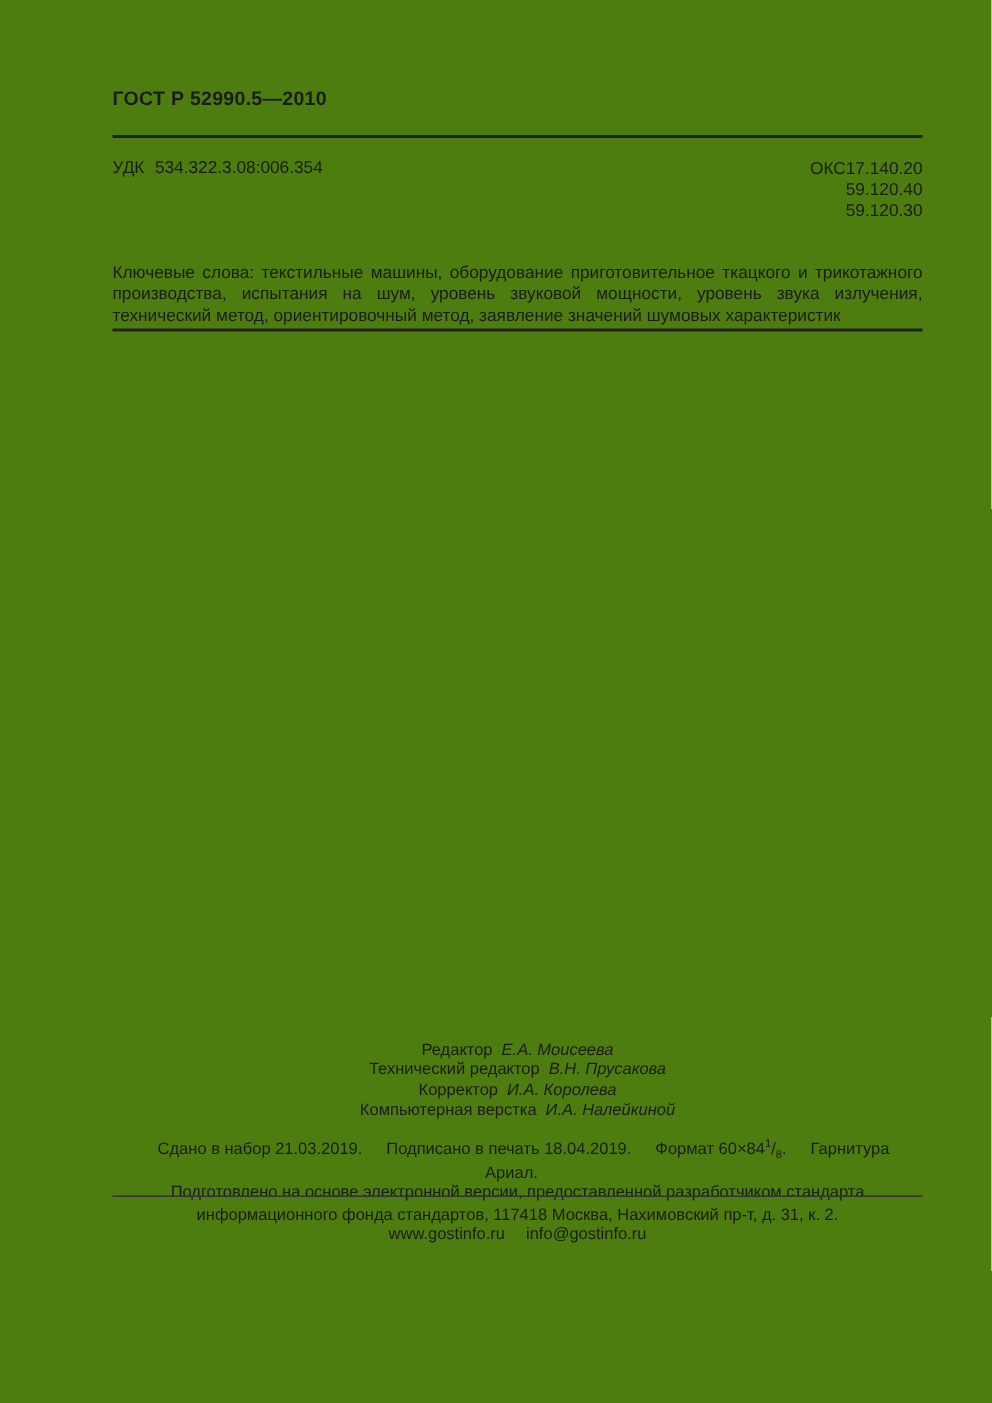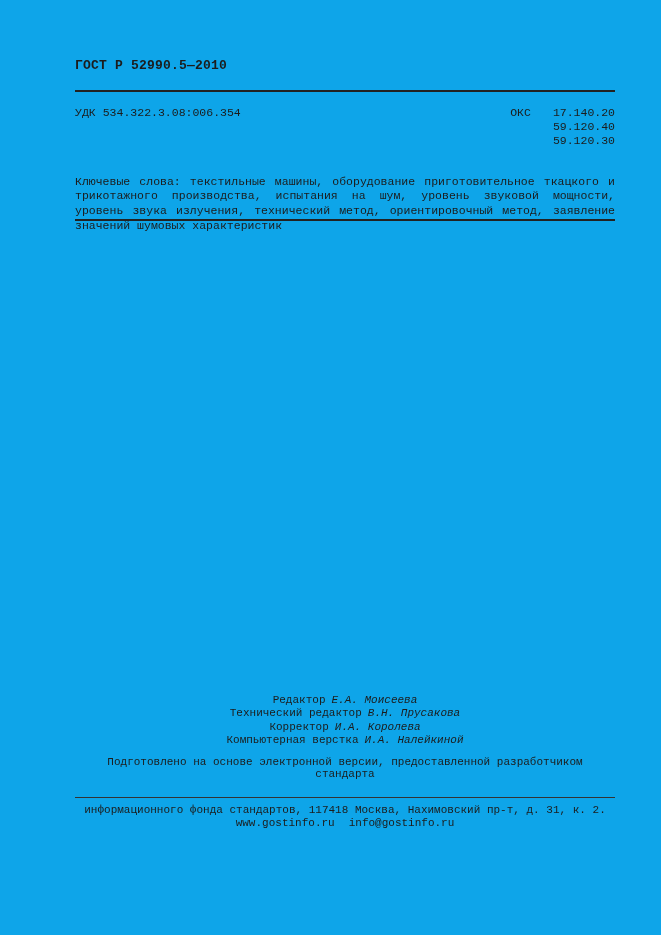--- a/index.html
+++ b/index.html
@@ -1,21 +1,21 @@
 <!DOCTYPE html>
 <html><head>
 <meta charset="utf-8">
 <style>
   html, body { margin: 0; padding: 0; background: #ffffff; }
   .page {
     position: relative;
     width: 661px;
     height: 935px;
-    background: #0ea5e9;
-    font-family: Liberation Mono, monospace;
+    background: #4d7c0f;
+    font-family: Liberation Sans, sans-serif;
     color: #1c1c1c;
     overflow: hidden;
   }
   .title {
     position: absolute;
     left: 75px;
     top: 58px;
     font-size: 13px;
     font-weight: 700;
     letter-spacing: 0.2px;
@@ -36,21 +36,21 @@
   }
   .udk .val { margin-left: 7px; }
   .oks {
     position: absolute;
     right: 46px;
     top: 106px;
     font-size: 11.5px;
     text-align: right;
     line-height: 14px;
   }
-  .oks .code0 { margin-left: 22px; }
+  .oks .code0 { margin-left: 0; }
   .keywords {
     position: absolute;
     left: 75px;
     top: 163px;
     width: 540px;
     font-size: 11.5px;
     line-height: 14.7px;
     text-align: justify;
   }
   .rule-mid {
@@ -127,20 +127,23 @@
 
   <div class="credits">
     <div><span>Редактор</span><span class="name">Е.А. Моисеева</span></div>
     <div><span>Технический редактор</span><span class="name">В.Н. Прусакова</span></div>
     <div><span>Корректор</span><span class="name">И.А. Королева</span></div>
     <div><span>Компьютерная верстка</span><span class="name">И.А. Налейкиной</span></div>
   </div>
 
   <div class="imprint">
     <div>
+      <span class="seg">Сдано в набор 21.03.2019.</span><span class="seg">Подписано в печать 18.04.2019.</span><span class="seg"><span>Формат 60×84</span><sup>1</sup><span>/</span><sub>8</sub><span>.</span></span><span class="seg">Гарнитура Ариал.</span>
+    </div>
+    <div>
       <span>Подготовлено на основе электронной версии, предоставленной разработчиком стандарта</span>
     </div>
   </div>
 
   <div class="rule-bottom"></div>
 
   <div class="publisher">
     <div>информационного фонда стандартов, 117418 Москва, Нахимовский пр-т, д. 31, к. 2.</div>
     <div>
       <span class="contact">www.gostinfo.ru</span><span class="contact">info@gostinfo.ru</span>

